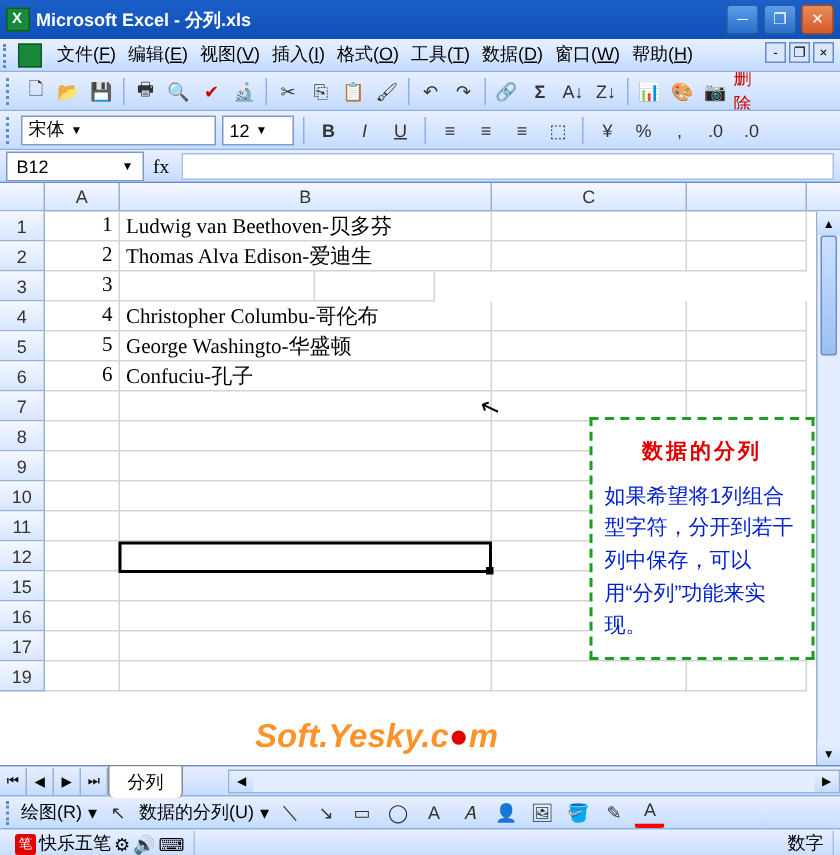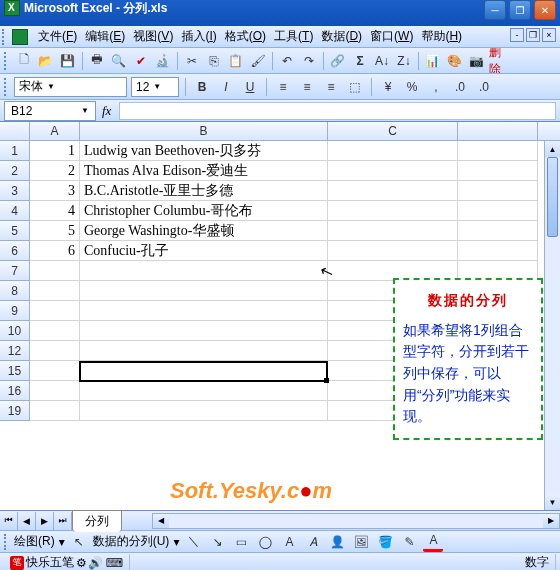--- a/index.html
+++ b/index.html
@@ -1,17 +1,17 @@
 <!DOCTYPE html>
 <html><head>
 <meta charset="utf-8">
 <style>
   * { box-sizing:border-box; margin:0; padding:0; font-family:"宋体",SimSun,Arial,sans-serif; }
   body { width:560px; height:570px; background:#fff; overflow:hidden; font-size:12px; }
-  .title-bar { height:26px; background:linear-gradient(#1c5fc9,#0f50b7); color:#fff; display:flex; align-items:flex-start; padding:0 4px; }
+  .title-bar { height:26px; background:linear-gradient(#1c5fc9,#0f50b7); color:#fff; display:flex; align-items:center; padding:0 4px; }
   .title-bar .app-icon { width:16px; height:16px; margin-right:4px; background:#1a883a; border:1px solid #0c5a22; position:relative; }
   .title-bar .app-icon::after{content:"X";color:#fff;font-size:10px;position:absolute;left:3px;top:1px;font-weight:bold;}
   .title-bar .title { flex:1; font-weight:bold; font-size:12px; }
   .title-bar .win-btns { display:flex; gap:3px; }
   .win-btn { width:22px; height:20px; background:linear-gradient(#5a9de8,#2a6fc9); border:1px solid #2a5aa0; border-radius:3px; display:flex; align-items:center; justify-content:center; color:#fff; font-size:10px; cursor:pointer; }
   .win-btn.close { background:linear-gradient(#e88b5a,#d65a2a); border-color:#a04a2a; }
   .menu-bar { height:22px; background:linear-gradient(#e8f0ff,#c5dcff); display:flex; align-items:center; padding:1px 2px; border-bottom:1px solid #8bb1e8; position:relative;}
   .menu-bar .grip{width:8px;height:16px;border-left:2px dotted #5a8ac8;margin-right:2px;}
   .menu-ico{width:16px;height:16px;background:#1a883a;margin-right:6px;border:1px solid #0c5a22;}
   .menu-item { padding:3px 4px; cursor:pointer; color:#000; }
@@ -22,21 +22,21 @@
   .toolbar .grip{width:6px;height:18px;border-left:2px dotted #5a8ac8;margin-right:2px;}
   .tb-btn { width:20px; height:20px; display:flex; align-items:center; justify-content:center; cursor:pointer; border-radius:2px; font-size:12px; color:#333; }
   .tb-sep{width:1px;height:18px;background:#8bb1e8;margin:0 2px;}
   .tb-combo{height:20px;background:#fff;border:1px solid #7a9acc;display:flex;align-items:center;padding:0 4px;font-size:12px;}
   .tb-combo .dd{margin-left:4px;color:#000;font-size:8px;}
   .fmt-bar{height:26px;background:linear-gradient(#e8f0ff,#c5dcff);display:flex;align-items:center;padding:0 4px;border-bottom:1px solid #8bb1e8;gap:4px;}
   .fmt-bar .grip{width:6px;height:18px;border-left:2px dotted #5a8ac8;}
   .name-box{width:92px;height:20px;background:#fff;border:1px solid #7a9acc;display:flex;align-items:center;padding:0 6px;color:#000;}
   .name-box .dd{margin-left:auto;color:#000;font-size:8px;}
   .fx-row{height:22px;background:linear-gradient(#e8f0ff,#c5dcff);display:flex;align-items:center;padding:0 4px;border-bottom:1px solid #6a8ac8;}
-  .fx-label{font-style:italic;font-family:"Times New Roman";font-size:13px;margin:0 8px 0 6px;}
+  .fx-label{font-family:"Times New Roman";font-size:13px;margin:0 8px 0 6px;}
   .formula-bar{flex:1;height:18px;background:#fff;border:1px solid #a8c0e8;}
   .grid-area{position:relative;height:388px;background:#fff;overflow:hidden;}
   .col-headers{display:flex;height:19px;background:linear-gradient(#f4f8ff,#d8e6ff);border-bottom:1px solid #9ab0d0;}
   .corner{width:30px;border-right:1px solid #9ab0d0;background:linear-gradient(#f4f8ff,#d8e6ff);}
   .col-h{border-right:1px solid #9ab0d0;display:flex;align-items:center;justify-content:center;color:#333;font-size:12px;cursor:pointer;}
   .col-h.a{width:50px;} .col-h.b{width:248px;} .col-h.c{width:130px;} .col-h.d{width:80px;}
   .rows{}
   .row{display:flex;height:20px;}
   .row-h{width:30px;background:linear-gradient(#f4f8ff,#d8e6ff);border-right:1px solid #9ab0d0;border-bottom:1px solid #9ab0d0;display:flex;align-items:center;justify-content:center;font-size:12px;color:#333;cursor:pointer;}
   .cell{border-right:1px solid #d4d4d4;border-bottom:1px solid #d4d4d4;padding:0 4px;display:flex;align-items:center;font-size:14px;font-family:"Times New Roman","宋体";overflow:visible;white-space:nowrap;}
@@ -132,21 +132,21 @@
   <div class="tb-btn">Z↓</div>
   <div class="tb-sep"></div>
   <div class="tb-btn">📊</div>
   <div class="tb-btn">🎨</div>
   <div class="tb-btn">📷</div>
   <div class="tb-btn" style="color:#c00">删除</div>
 </div>
 
 <div class="fmt-bar">
   <div class="grip"></div>
-  <div class="tb-combo" style="width:113px">
+  <div class="tb-combo" style="width:130px">
     <span>宋体</span>
     <span class="dd">▼</span>
   </div>
   <div class="tb-combo" style="width:48px">
     <span>12</span>
     <span class="dd">▼</span>
   </div>
   <div class="tb-sep"></div>
   <div class="tb-btn">
       <b>B</b>
@@ -198,21 +198,20 @@
       <div class="row">
         <div class="row-h">2</div>
         <div class="cell a">2</div>
         <div class="cell b">Thomas Alva Edison-爱迪生</div>
         <div class="cell c"></div>
         <div class="cell d"></div>
       </div>
       <div class="row">
         <div class="row-h">3</div>
         <div class="cell a">3</div>
-        <div class="cell b">B.C.Aristotle-亚里士多德</div>
         <div class="cell c"></div>
         <div class="cell d"></div>
       </div>
       <div class="row">
         <div class="row-h">4</div>
         <div class="cell a">4</div>
         <div class="cell b">Christopher Columbu-哥伦布</div>
         <div class="cell c"></div>
         <div class="cell d"></div>
       </div>
@@ -252,35 +251,49 @@
         <div class="cell d"></div>
       </div>
       <div class="row">
         <div class="row-h">10</div>
         <div class="cell a"></div>
         <div class="cell b"></div>
         <div class="cell c"></div>
         <div class="cell d"></div>
       </div>
       <div class="row">
+        <div class="row-h">11</div>
+        <div class="cell a"></div>
+        <div class="cell b"></div>
+        <div class="cell c"></div>
+        <div class="cell d"></div>
+      </div>
+      <div class="row">
         <div class="row-h">12</div>
         <div class="cell a"></div>
         <div class="cell b"></div>
         <div class="cell c"></div>
         <div class="cell d"></div>
       </div>
       <div class="row">
         <div class="row-h">15</div>
         <div class="cell a"></div>
         <div class="cell b"></div>
         <div class="cell c"></div>
         <div class="cell d"></div>
       </div>
       <div class="row">
         <div class="row-h">16</div>
+        <div class="cell a"></div>
+        <div class="cell b"></div>
+        <div class="cell c"></div>
+        <div class="cell d"></div>
+      </div>
+      <div class="row">
+        <div class="row-h">17</div>
         <div class="cell a"></div>
         <div class="cell b"></div>
         <div class="cell c"></div>
         <div class="cell d"></div>
       </div>
       <div class="row">
         <div class="row-h">19</div>
         <div class="cell a"></div>
         <div class="cell b"></div>
         <div class="cell c"></div>

